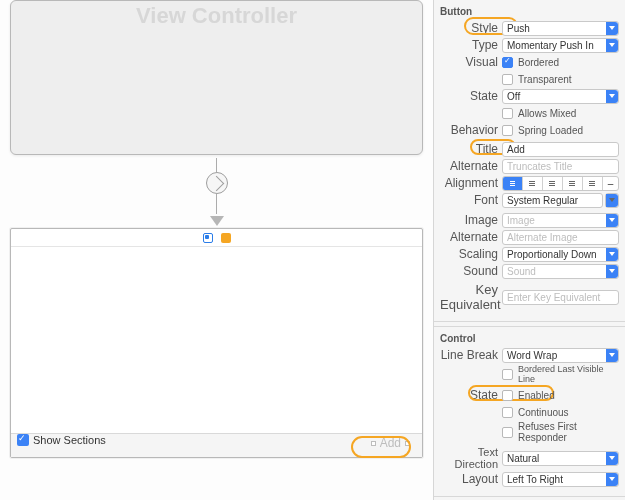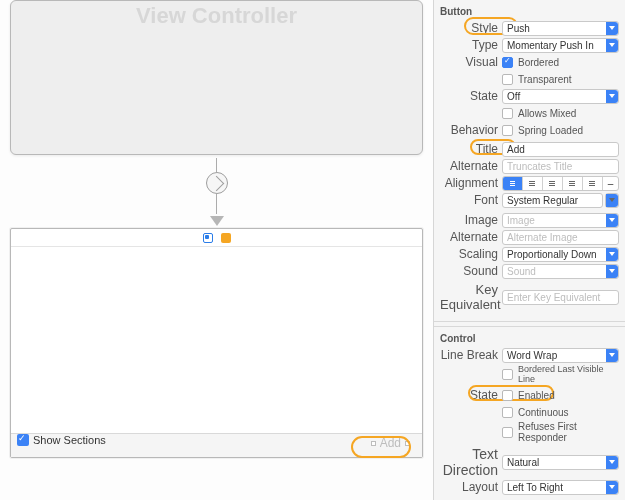--- a/index.html
+++ b/index.html
@@ -276,21 +276,21 @@
         </div>
     </div>
     <div class="row">
       <div class="lbl"></div>
       <div class="fld">
           <span class="cbox"></span>
           <span class="cb-lbl">Refuses First Responder</span>
         </div>
     </div>
     <div class="row" style="margin-top:3px">
-      <div class="lbl" style="font-size:14px">Text Direction</div>
+      <div class="lbl" style="font-size:11px">Text Direction</div>
       <div class="fld">
           <div class="sel blue-end">
             <span>Natural</span>
             <span class="chev"></span>
           </div>
         </div>
     </div>
     <div class="row">
       <div class="lbl">Layout</div>
       <div class="fld">

